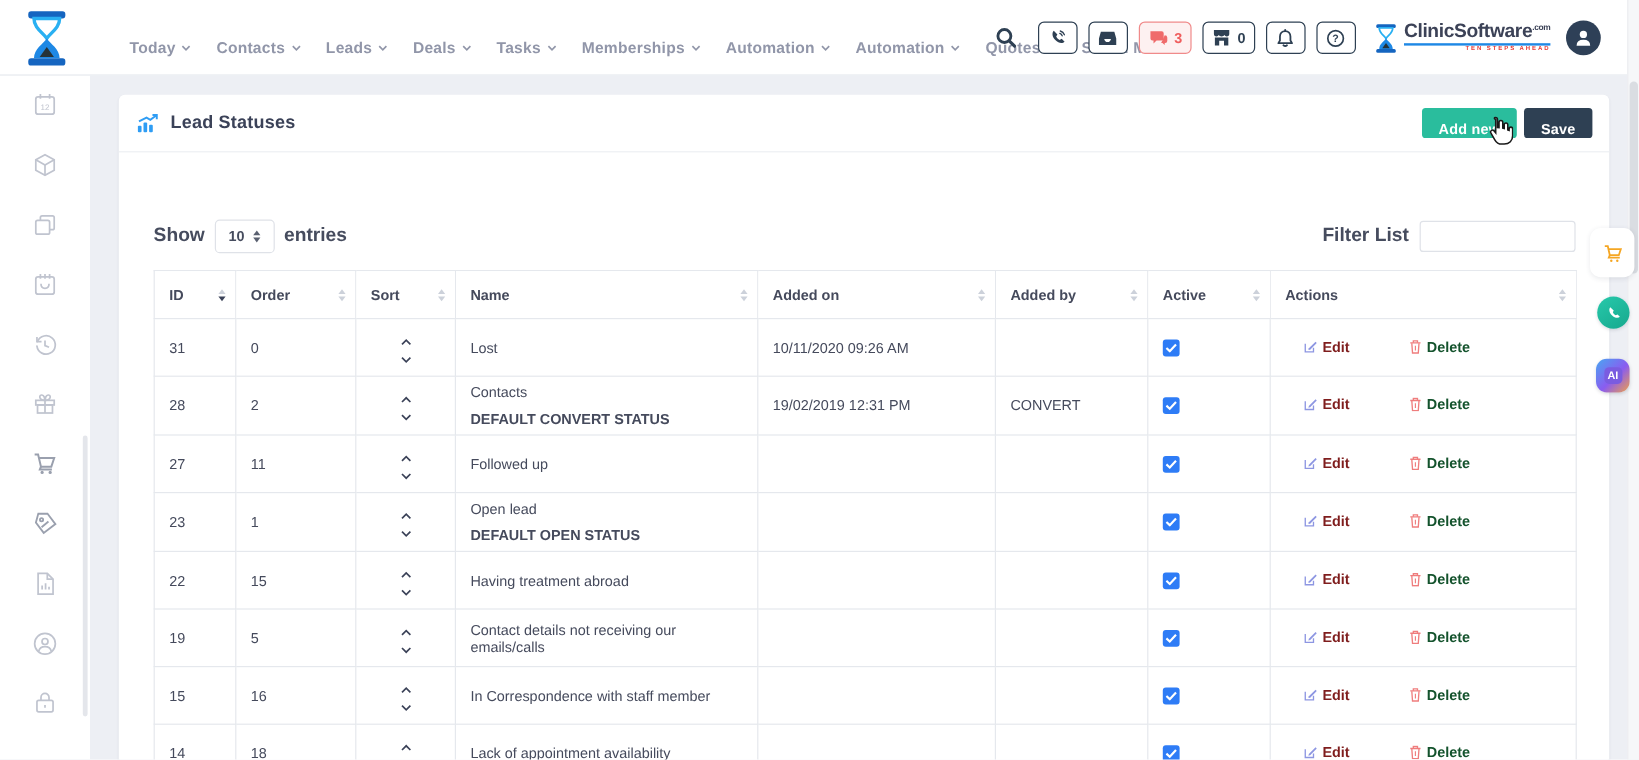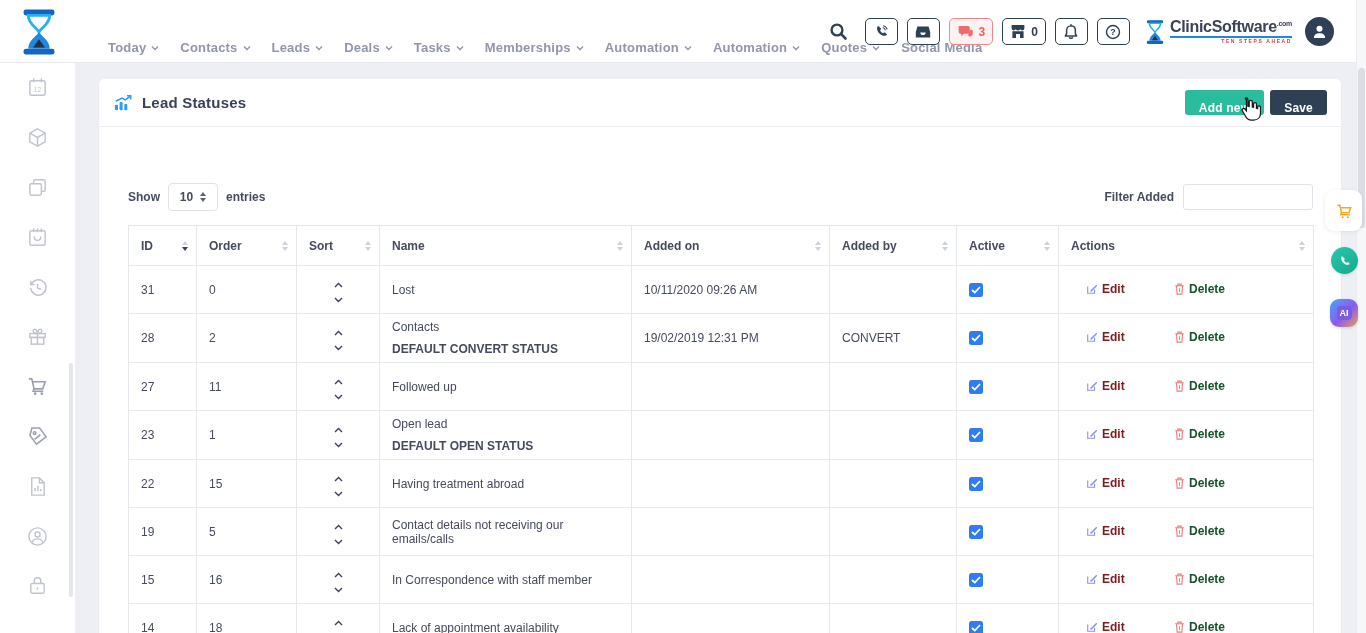--- a/index.html
+++ b/index.html
@@ -2,21 +2,21 @@
 <html><head>
 <meta charset="utf-8">
 <style>
   * { margin:0; padding:0; box-sizing:border-box; }
   html,body { width:1366px; height:633px; overflow:hidden; }
   body { font-family:"Liberation Sans", sans-serif; background:#edeff4; position:relative; color:#454b5e; }
 
   
   .topbar { position:absolute; left:0; top:0; width:1356px; height:63px; background:#fff; border-bottom:1px solid #e7e9ee; z-index:6; }
   .logo-box { position:absolute; left:16px; top:7px; width:46px; height:50px; display:flex; align-items:center; justify-content:center; }
-  .nav { position:absolute; left:108px; top:16px; height:63px; display:flex; align-items:center; gap:21px; }
+  .nav { position:absolute; left:108px; top:8px; height:63px; display:flex; align-items:center; gap:21px; }
   .nav-item { display:flex; align-items:center; gap:5px; cursor:pointer; }
   .nav-item span { font-size:13px; font-weight:600; color:#9196a9; letter-spacing:.2px; }
   .chev { width:8px; height:8px; display:inline-block; }
   .chev svg { display:block; }
 
   .top-right { position:absolute; right:22px; top:0; height:63px; display:flex; align-items:center; gap:9px; }
   .icon-plain { width:26px; height:26px; display:flex; align-items:center; justify-content:center; cursor:pointer; margin-right:4px; }
   .icon-btn { height:27px; min-width:33px; padding:0 7px; border:1.6px solid #2e4053; border-radius:5px; background:#fff;
               display:flex; align-items:center; justify-content:center; gap:5px; cursor:pointer; }
   .icon-btn .cnt { font-size:12px; font-weight:700; color:#2e4053; }
@@ -44,21 +44,21 @@
   .card { position:absolute; left:99px; top:79px; width:1242px; height:560px; background:#fff; border-radius:5px; box-shadow:0 1px 2px rgba(40,50,70,.05); z-index:2; }
   .card-head { height:48px; display:flex; align-items:center; padding:0 14px; border-bottom:1px solid #edeff3; }
   .page-title { font-size:15px; font-weight:700; color:#3b4258; margin-left:9px; letter-spacing:.2px; }
   .head-spacer { flex:1; }
   .btn { border:none; border-radius:3px; height:25px; padding:11px 14px; font-size:12px; font-weight:700; color:#fff; cursor:pointer; letter-spacing:.2px; font-family:inherit; }
   .btn-add { background:#2abd9d; margin-right:6px; }
   .btn-save { background:#2e4053; }
 
   
   .controls { position:absolute; left:29px; right:28px; top:104px; height:28px; display:flex; align-items:center; }
-  .ctl-label { font-size:12px; font-weight:700; color:#464c5e;text-align:center; }
+  .ctl-label { font-size:16px; font-weight:700; color:#464c5e;text-align:center; }
   .select-box { width:50px; height:28px; border:1px solid #dfe2e8; border-radius:4px; margin:0 8px; display:flex; align-items:center; justify-content:center; gap:7px; cursor:pointer; background:#fff; }
   .select-box .val { font-size:12px; font-weight:700; color:#464c5e; }
   .spin { display:flex; flex-direction:column; gap:2px; }
   .spin i { display:block; width:0; height:0; border-left:3.5px solid transparent; border-right:3.5px solid transparent; }
   .spin .up { border-bottom:4px solid #5a6070; }
   .spin .dn { border-top:4px solid #5a6070; }
   .ctl-spacer { flex:1; }
   .filter-input { width:130px; height:26px; border:1px solid #dfe2e8; border-radius:3px; margin-left:9px; outline:none; padding:0 6px; font-size:12px; font-family:inherit; }
 
   
@@ -356,21 +356,21 @@
     <span class="ctl-label">Show</span>
     <div class="select-box">
       <span class="val">10</span>
       <span class="spin">
           <i class="up"></i>
           <i class="dn"></i>
         </span>
     </div>
     <span class="ctl-label">entries</span>
     <div class="ctl-spacer"></div>
-    <span class="ctl-label">Filter Added</span>
+    <span class="ctl-label">Filter List</span>
     <input class="filter-input" type="text" value="" style="">
   </div>
 
   <div class="table-wrap">
     <table>
       <colgroup>
         <col style="width:68px">
           <col style="width:100px">
           <col style="width:83px">
           <col style="width:252px">

